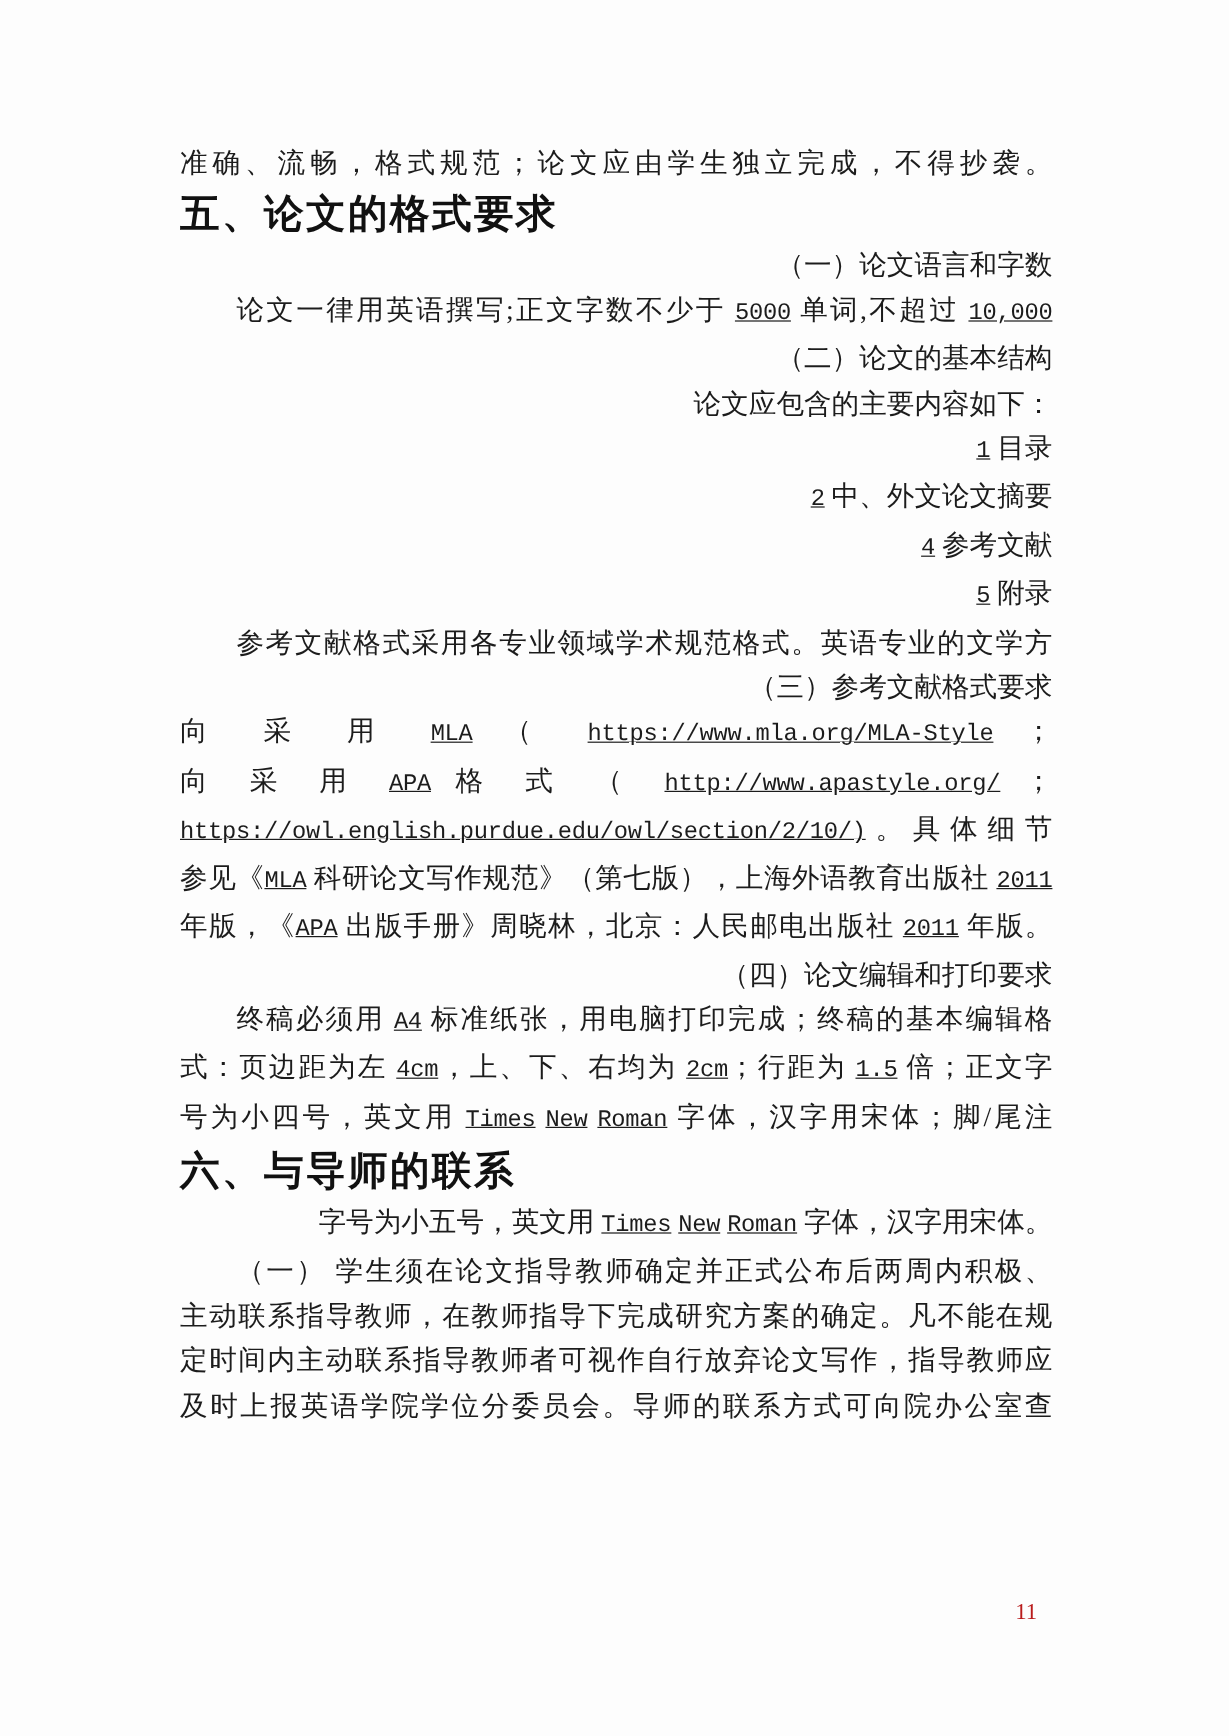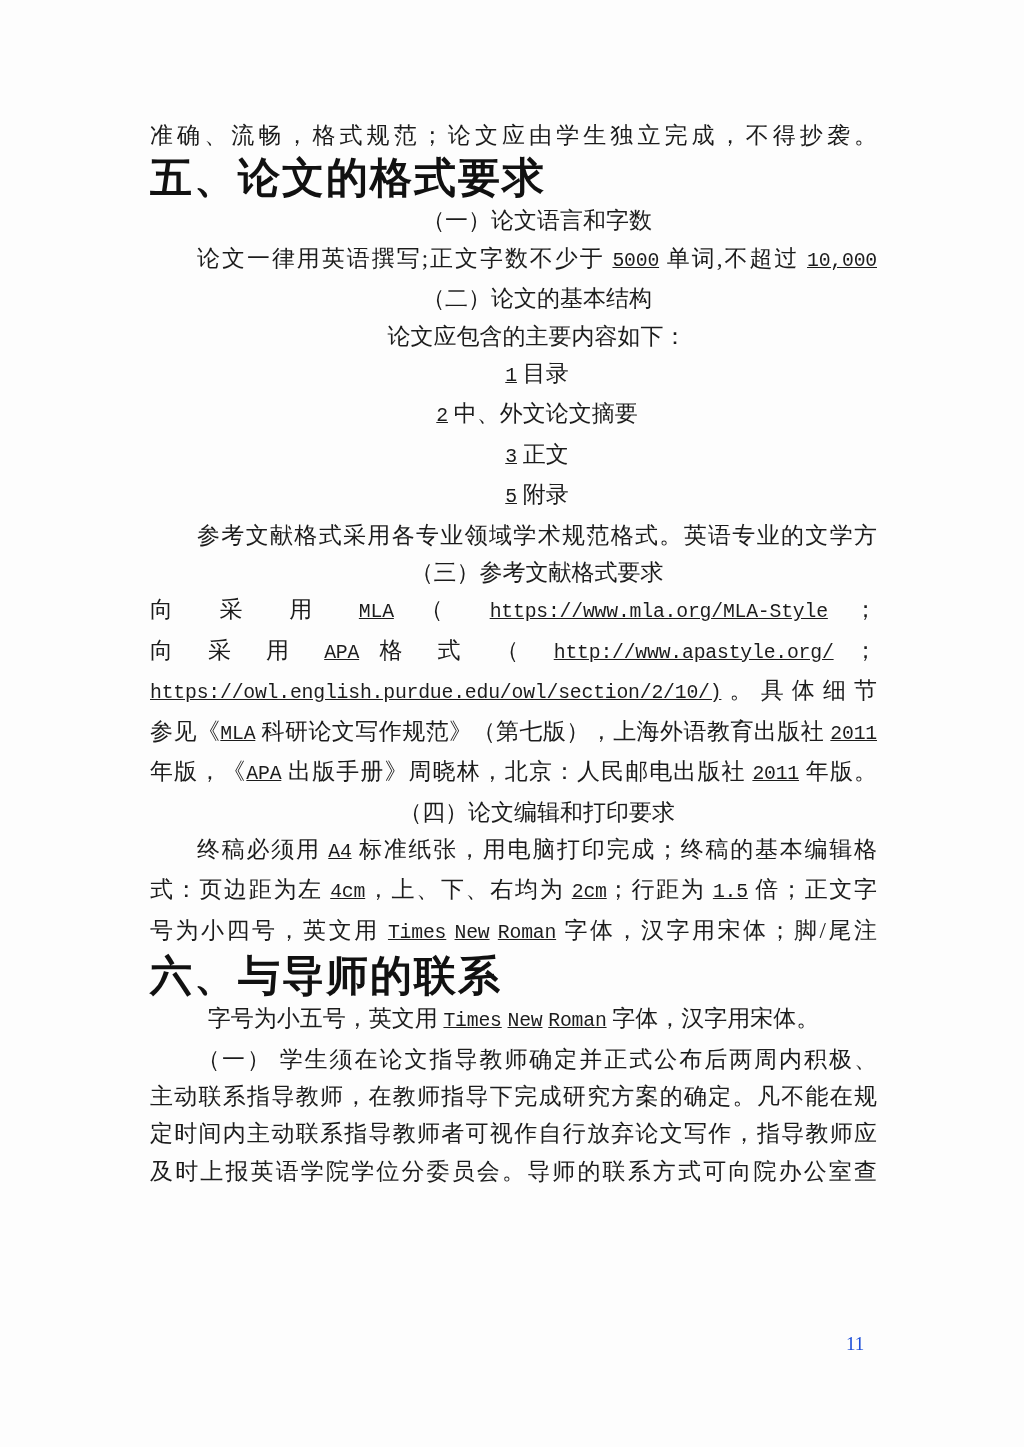--- a/index.html
+++ b/index.html
@@ -19,76 +19,76 @@
     position: absolute;
     left: 150px;
     top: 117px;
     width: 727px;
     font-size: 23px;
     line-height: 37.4px;
     color: #1c1c1c;
   }
   .line {
     min-height: 37.4px;
-    text-align: center;
+    text-align: right;
     white-space: normal;
   }
   
   .j {
     text-align: justify;
     text-align-last: justify;
   }
   
   .ind { padding-left: 47px; }
   
   .h1 {
     font-family: "Liberation Sans", sans-serif;
     font-weight: bold;
-    font-size: 42px;
+    font-size: 33px;
     line-height: 48px;
     min-height: 48px;
     letter-spacing: 2px;
     color: #111;
     text-align: right;
     text-align-last: left;
   }
   
   .lat {
     font-family: "Liberation Mono", monospace;
     font-size: 0.86em;
     letter-spacing: -0.2px;
     text-decoration: underline;
   }
   .page-number {
     position: absolute;
     left: 846px;
     top: 1333px;
     font-size: 19px;
     line-height: 22px;
-    color: #1d4ed8;
+    color: #b91c1c;
     font-family: "Liberation Serif", serif;
   }
 </style>
 </head>
 <body>
 
 <div class="page">
   <div class="content">
 
     <div class="line j">准确、流畅，格式规范；论文应由学生独立完成，不得抄袭。</div>
 
     <div class="line h1">五、论文的格式要求</div>
 
     <div class="line ind">（一）论文语言和字数</div>
     <div class="line ind j">论文一律用英语撰写;正文字数不少于 <span class="lat">5000</span> 单词,不超过 <span class="lat">10,000</span></div>
     <div class="line ind">（二）论文的基本结构</div>
     <div class="line ind">论文应包含的主要内容如下：</div>
     <div class="line ind"><span class="lat">1</span> 目录</div>
     <div class="line ind"><span class="lat">2</span> 中、外文论文摘要</div>
-    <div class="line ind"><span class="lat">3</span> 正文</div>
+    <div class="line ind"><span class="lat">4</span> 参考文献</div>
     <div class="line ind"><span class="lat">5</span> 附录</div>
     <div class="line ind j">参考文献格式采用各专业领域学术规范格式。英语专业的文学方</div>
     <div class="line ind">（三）参考文献格式要求</div>
     <div class="line j">向 采 用 <span class="lat">MLA</span> （ <span class="lat">https://www.mla.org/MLA-Style</span> ；</div>
     <div class="line j">向 采 用 <span class="lat">APA</span> 格 式 （ <span class="lat">http://www.apastyle.org/</span> ；</div>
     <div class="line j"><span class="lat">https://owl.english.purdue.edu/owl/section/2/10/)</span>。具体细节</div>
     <div class="line j">参见《<span class="lat">MLA</span> 科研论文写作规范》（第七版），上海外语教育出版社 <span class="lat">2011</span></div>
     <div class="line j">年版，《<span class="lat">APA</span> 出版手册》周晓林，北京：人民邮电出版社 <span class="lat">2011</span> 年版。</div>
     <div class="line ind">（四）论文编辑和打印要求</div>
     <div class="line ind j">终稿必须用 <span class="lat">A4</span> 标准纸张，用电脑打印完成；终稿的基本编辑格</div>

